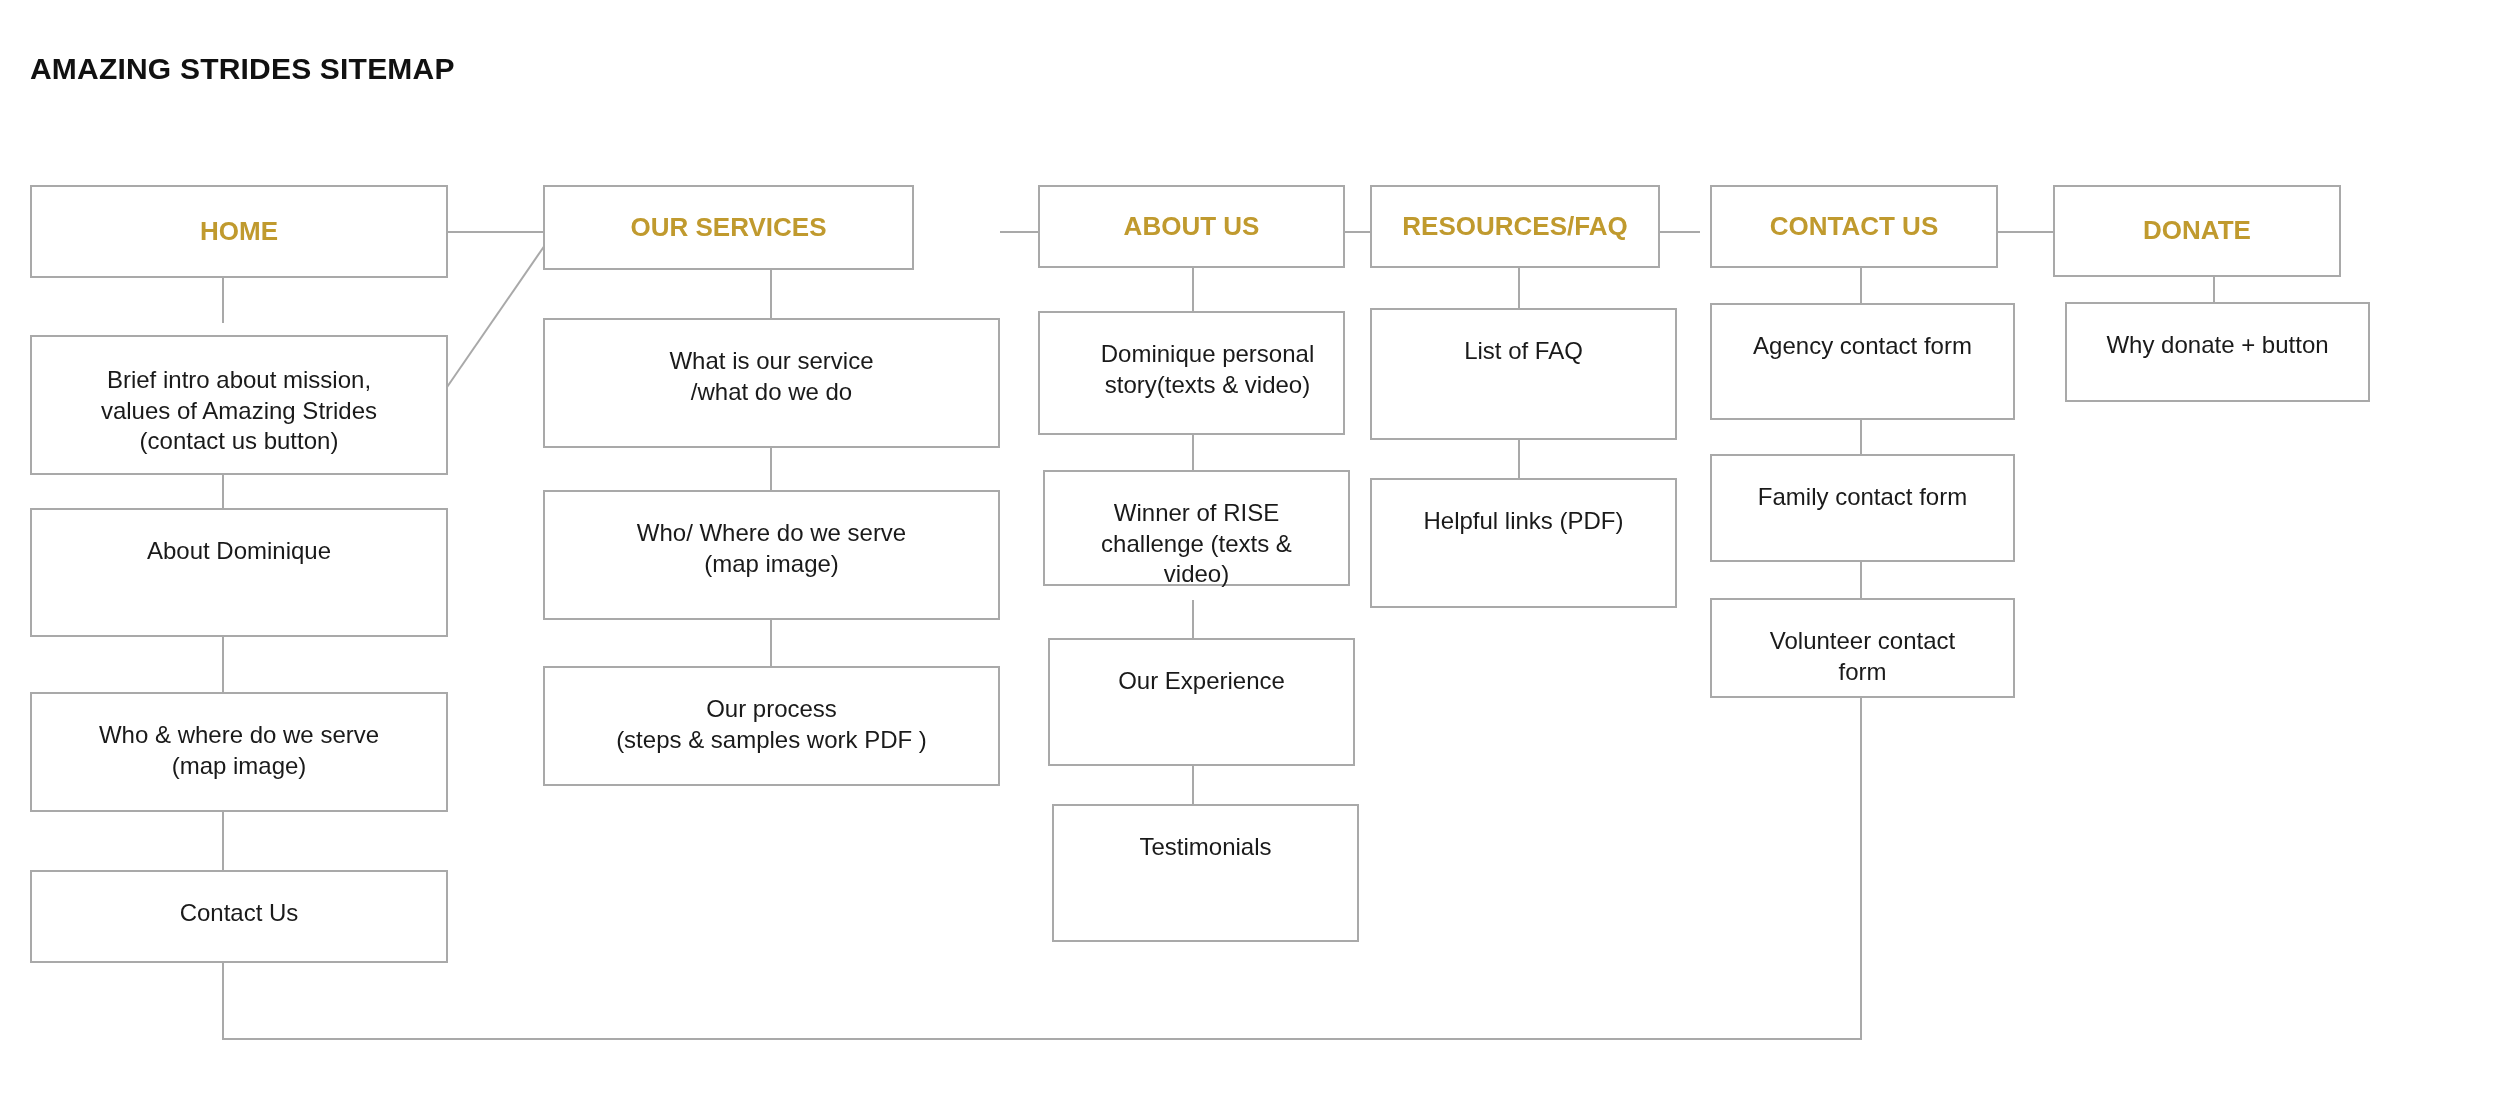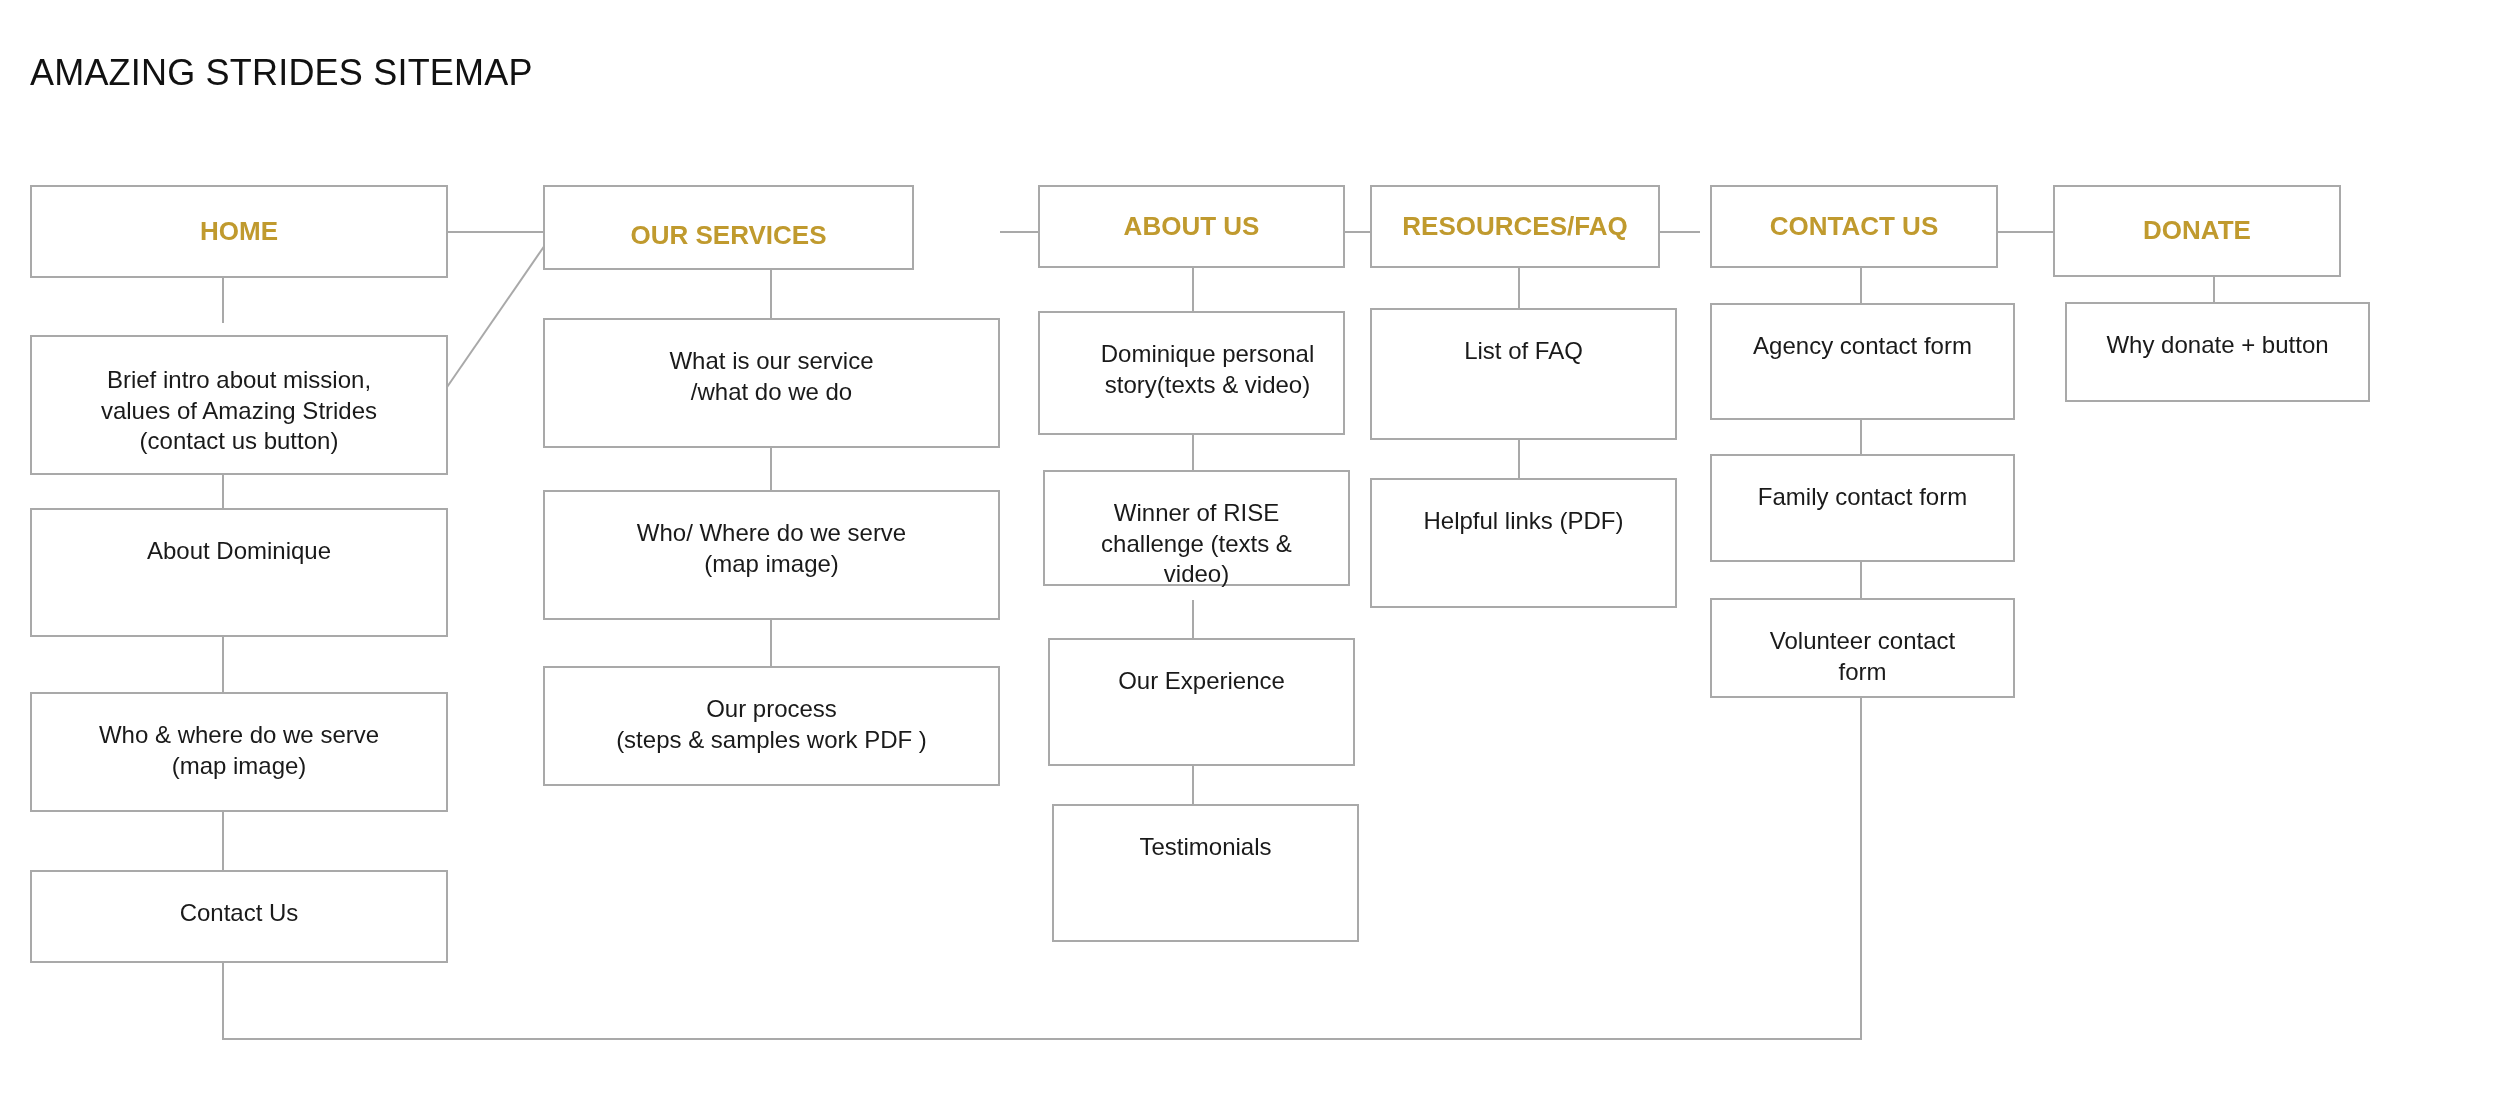--- a/index.html
+++ b/index.html
@@ -14,22 +14,22 @@
     position: relative;
     width: 2500px;
     height: 1109px;
     background: #ffffff;
     overflow: hidden;
   }
   #page-title {
     position: absolute;
     left: 30px;
     top: 52px;
-    font-size: 36px;
-    font-weight: normal;
+    font-size: 30px;
+    font-weight: bold;
     letter-spacing: 0.2px;
     color: #111111;
     white-space: nowrap;
   }
   .node {
     position: absolute;
     box-sizing: border-box;
     border: 2px solid #a9a9a9;
     background: #ffffff;
     display: flex;
@@ -129,21 +129,21 @@
     <span class="label">About Dominique</span>
   </div>
   <div class="node child v-upper" style="left:30px; top:692px; width:418px; height:120px;">
     <span class="label">Who &amp; where do we serve
 (map image)</span>
   </div>
   <div class="node child v-upper" style="left:30px; top:870px; width:418px; height:93px;">
     <span class="label">Contact Us</span>
   </div>
 
-  <div class="node header v-center" style="left:543px; top:185px; width:371px; height:85px;align-items:flex-end;">
+  <div class="node header v-center" style="left:543px; top:185px; width:371px; height:85px;">
     <span class="label">OUR SERVICES</span>
   </div>
   <div class="node child v-upper" style="left:543px; top:318px; width:457px; height:130px;">
     <span class="label">What is our service
 /what do we do</span>
   </div>
   <div class="node child v-upper" style="left:543px; top:490px; width:457px; height:130px;">
     <span class="label">Who/ Where do we serve
 (map image)</span>
   </div>

